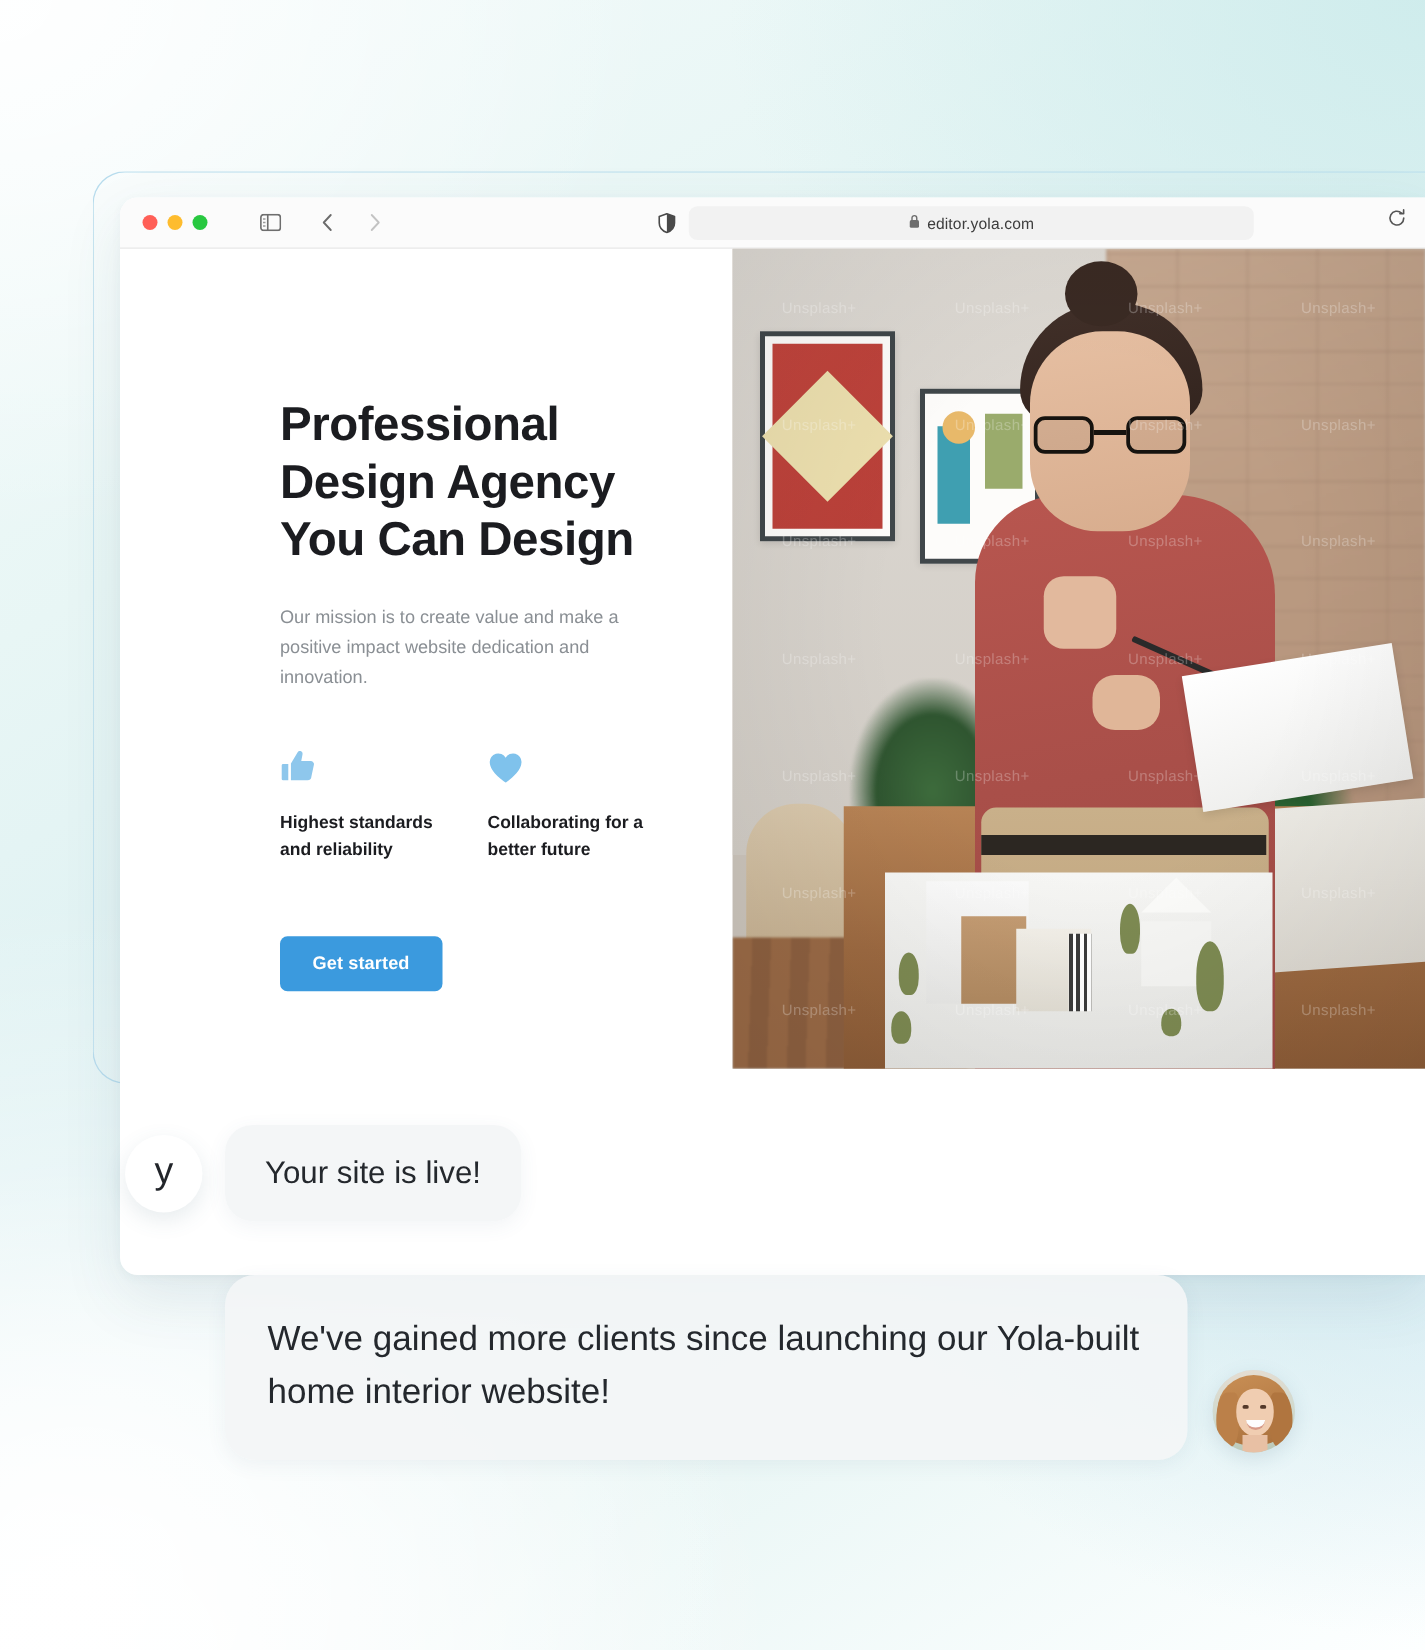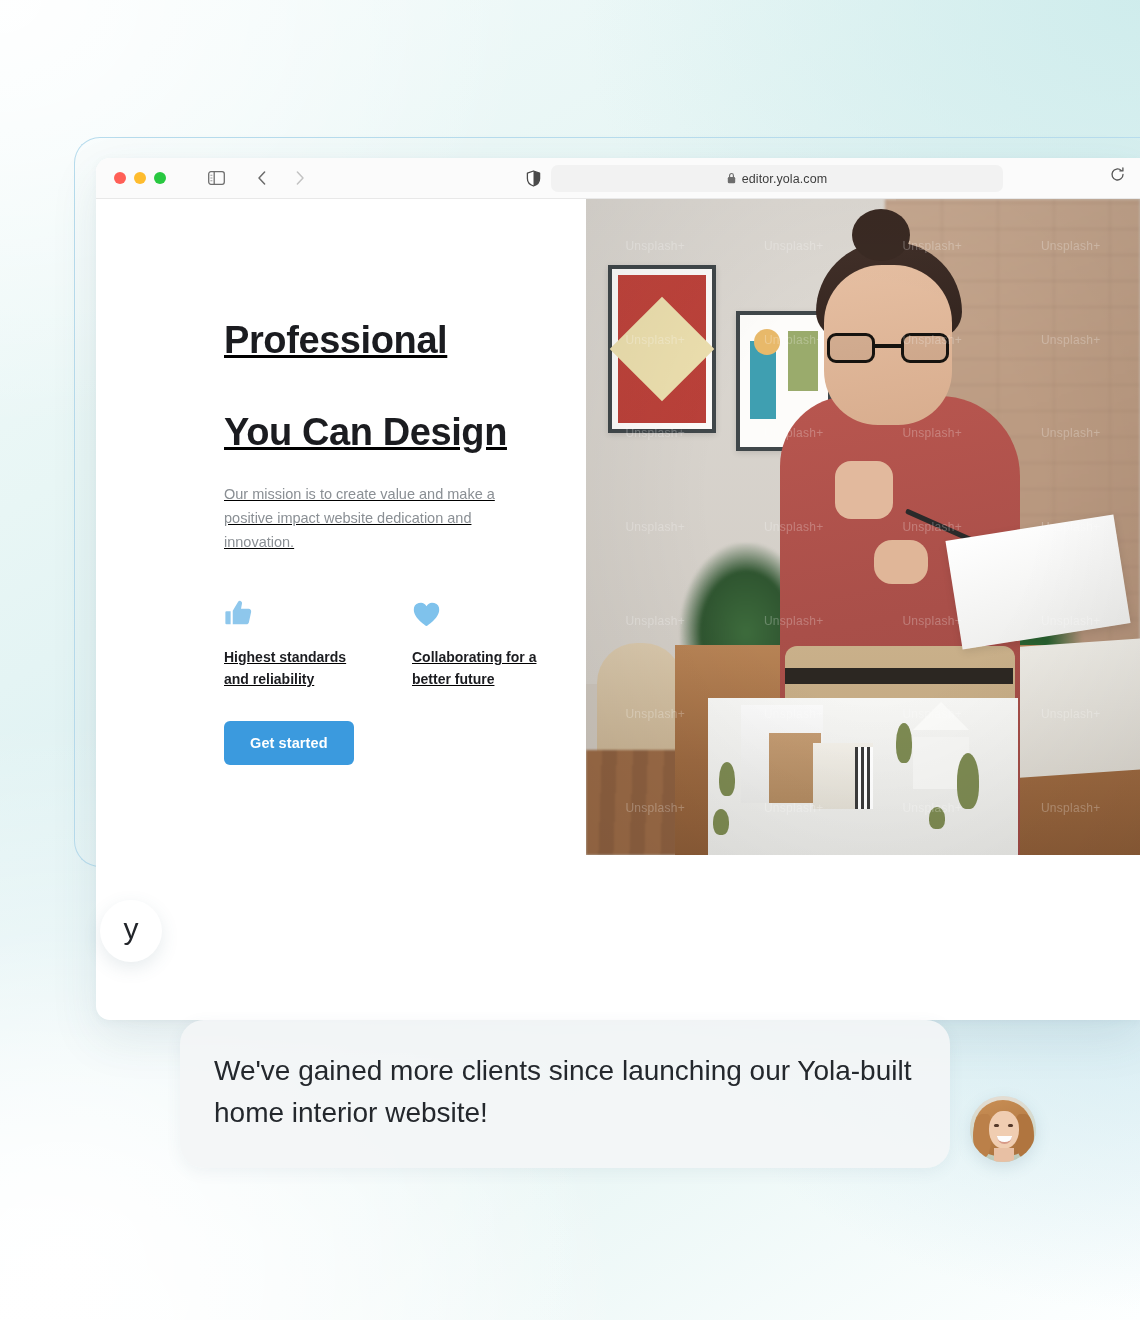--- a/index.html
+++ b/index.html
@@ -129,21 +129,20 @@
     display: flex;
     height: 656px;
     background: #ffffff;
   }
 
   .hero-left {
     width: 490px;
     flex: 0 0 490px;
     padding: 118px 0 0 128px;
     background: #fff;
-    text-decoration: underline;
   }
 
   .hero-title {
     font-size: 38px;
     line-height: 46px;
     font-weight: 700;
     color: #1b1c20;
     letter-spacing: -0.4px;
     max-width: 300px;
   }
@@ -152,34 +151,34 @@
     margin-top: 27px;
     font-size: 14.5px;
     line-height: 24px;
     color: #8a8f94;
     max-width: 280px;
   }
 
   .features {
     margin-top: 42px;
     display: flex;
-    gap: 38px;
+    gap: 16px;
   }
   .feature { width: 150px; }
   .feature-icon { height: 32px; display: flex; align-items: flex-end; }
   .feature-label {
     margin-top: 18px;
     font-size: 14px;
     line-height: 22px;
     font-weight: 700;
     color: #1b1c20;
   }
 
   .cta-button {
-    margin-top: 31px;
+    margin-top: 59px;
     display: inline-block;
     background: #3b9ade;
     color: #ffffff;
     font-size: 14.5px;
     font-weight: 700;
     border: none;
     border-radius: 6px;
     padding: 14px 26px;
     cursor: pointer;
     letter-spacing: 0.1px;
@@ -523,21 +522,21 @@
         <path d="M13 7.5a5.5 5.5 0 1 1-1.8-4.1" stroke="#555" stroke-width="1.3" stroke-linecap="round" fill="none"></path>
         <path d="M12.9 0.9 V3.9 H9.9" stroke="#555" stroke-width="1.3" stroke-linecap="round" stroke-linejoin="round" fill="none"></path>
       </svg>
     </div>
   </div>
 
   <div class="site">
 
     <div class="hero-left">
 
-      <h1 class="hero-title"><span>Professional</span><br><br><span>You Can Design</span></h1>
+      <h1 class="hero-title"><span>Professional</span><br><span>Design Agency</span><br><span>You Can Design</span></h1>
 
       <p class="hero-sub">Our mission is to create value and make a positive impact website dedication and innovation.</p>
 
       <div class="features">
 
         <div class="feature">
           <div class="feature-icon">
             <svg width="30" height="30" viewBox="0 0 24 24" fill="#8ec7ec">
               <path d="M2 10.5h3.3V21H2a.9.9 0 0 1-.9-.9v-8.7a.9.9 0 0 1 .9-.9z"></path>
               <path d="M7 10.2 11.3 3c.4-.7 1.2-1 1.9-.7.9.3 1.4 1.2 1.2 2.1L13.6 8.6h6.1c1.3 0 2.3 1.2 2 2.5l-1.6 7.4A2.6 2.6 0 0 1 17.6 21H7z"></path>
@@ -648,20 +647,21 @@
         <div class="wm">Unsplash+</div>
       </div>
     </div>
   </div>
 </div>
 
 <div class="chat">
 
   <div class="chat-row-1">
     <div class="avatar-logo">y</div>
+    <div class="bubble bubble-1">Your site is live!</div>
   </div>
 
   <div class="chat-row-2">
     <div class="bubble bubble-2">We've gained more clients since launching our Yola-built home interior website!</div>
     <div class="avatar-photo">
       <div class="av-bg"></div>
       <div class="av-hair"></div>
       <div class="av-hair-l"></div>
       <div class="av-hair-r"></div>
       <div class="av-face"></div>

